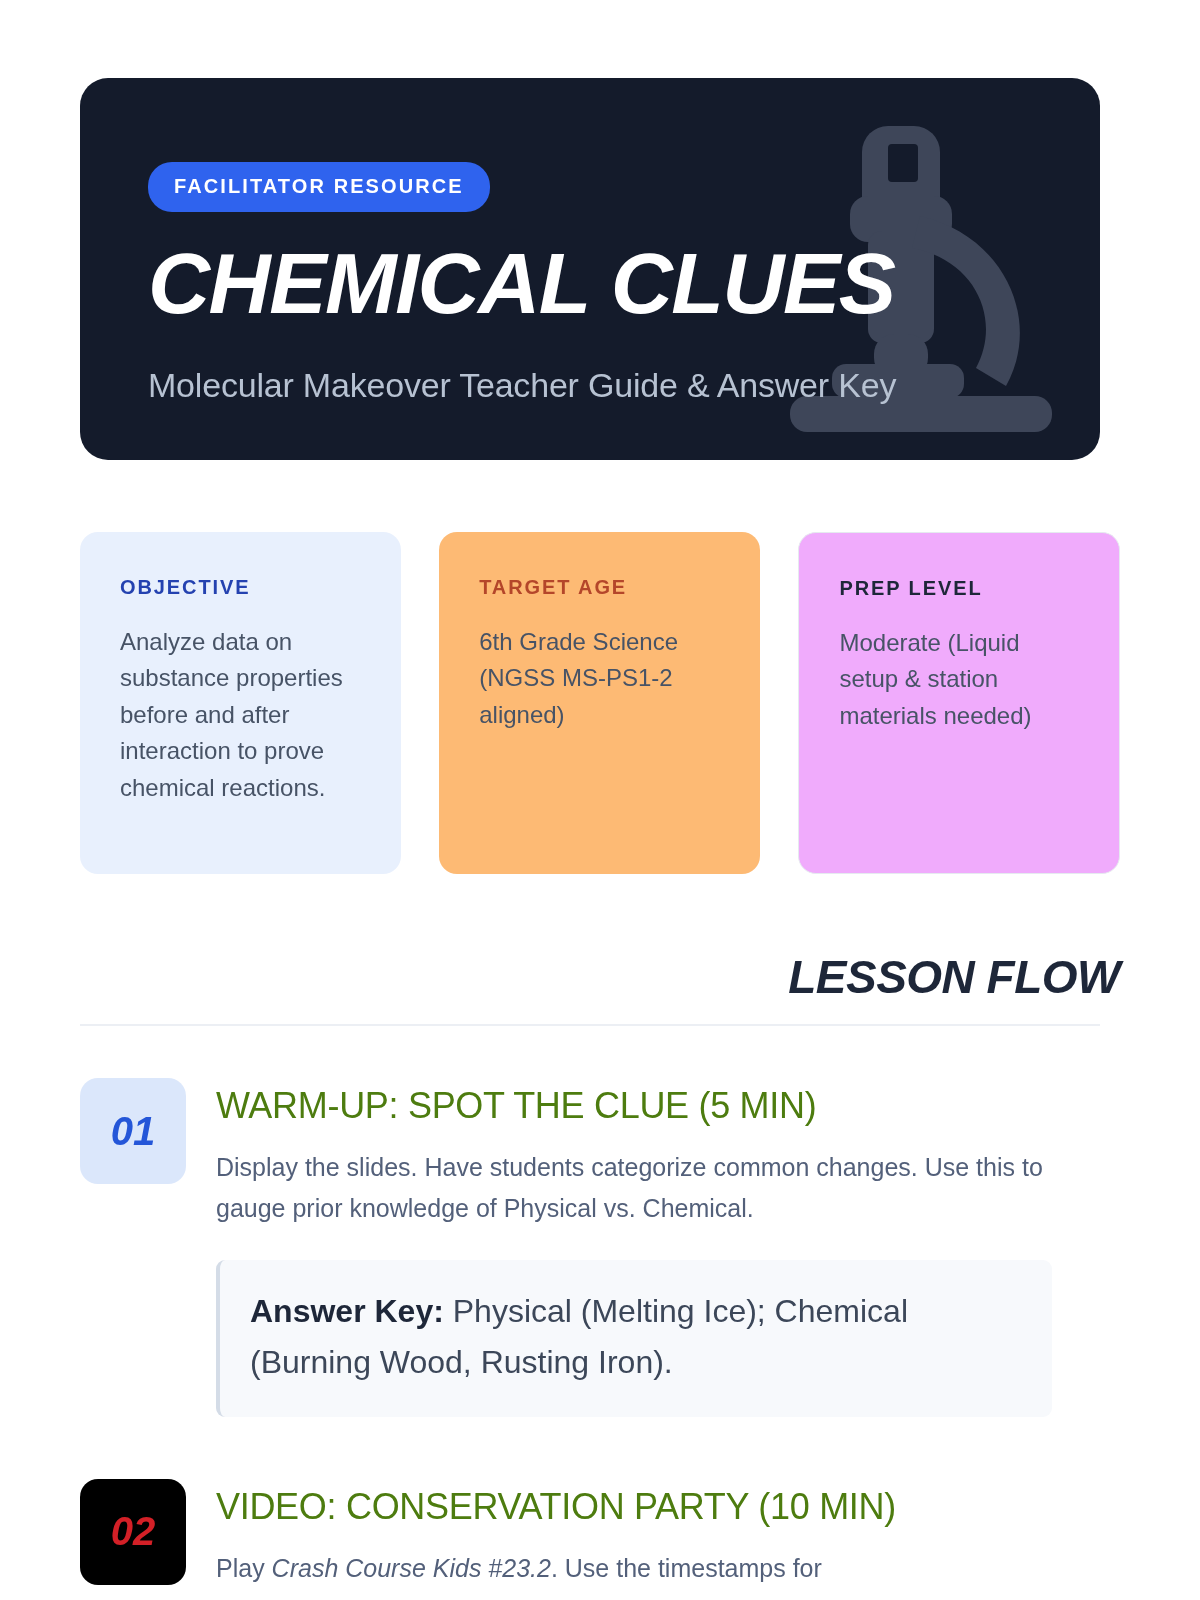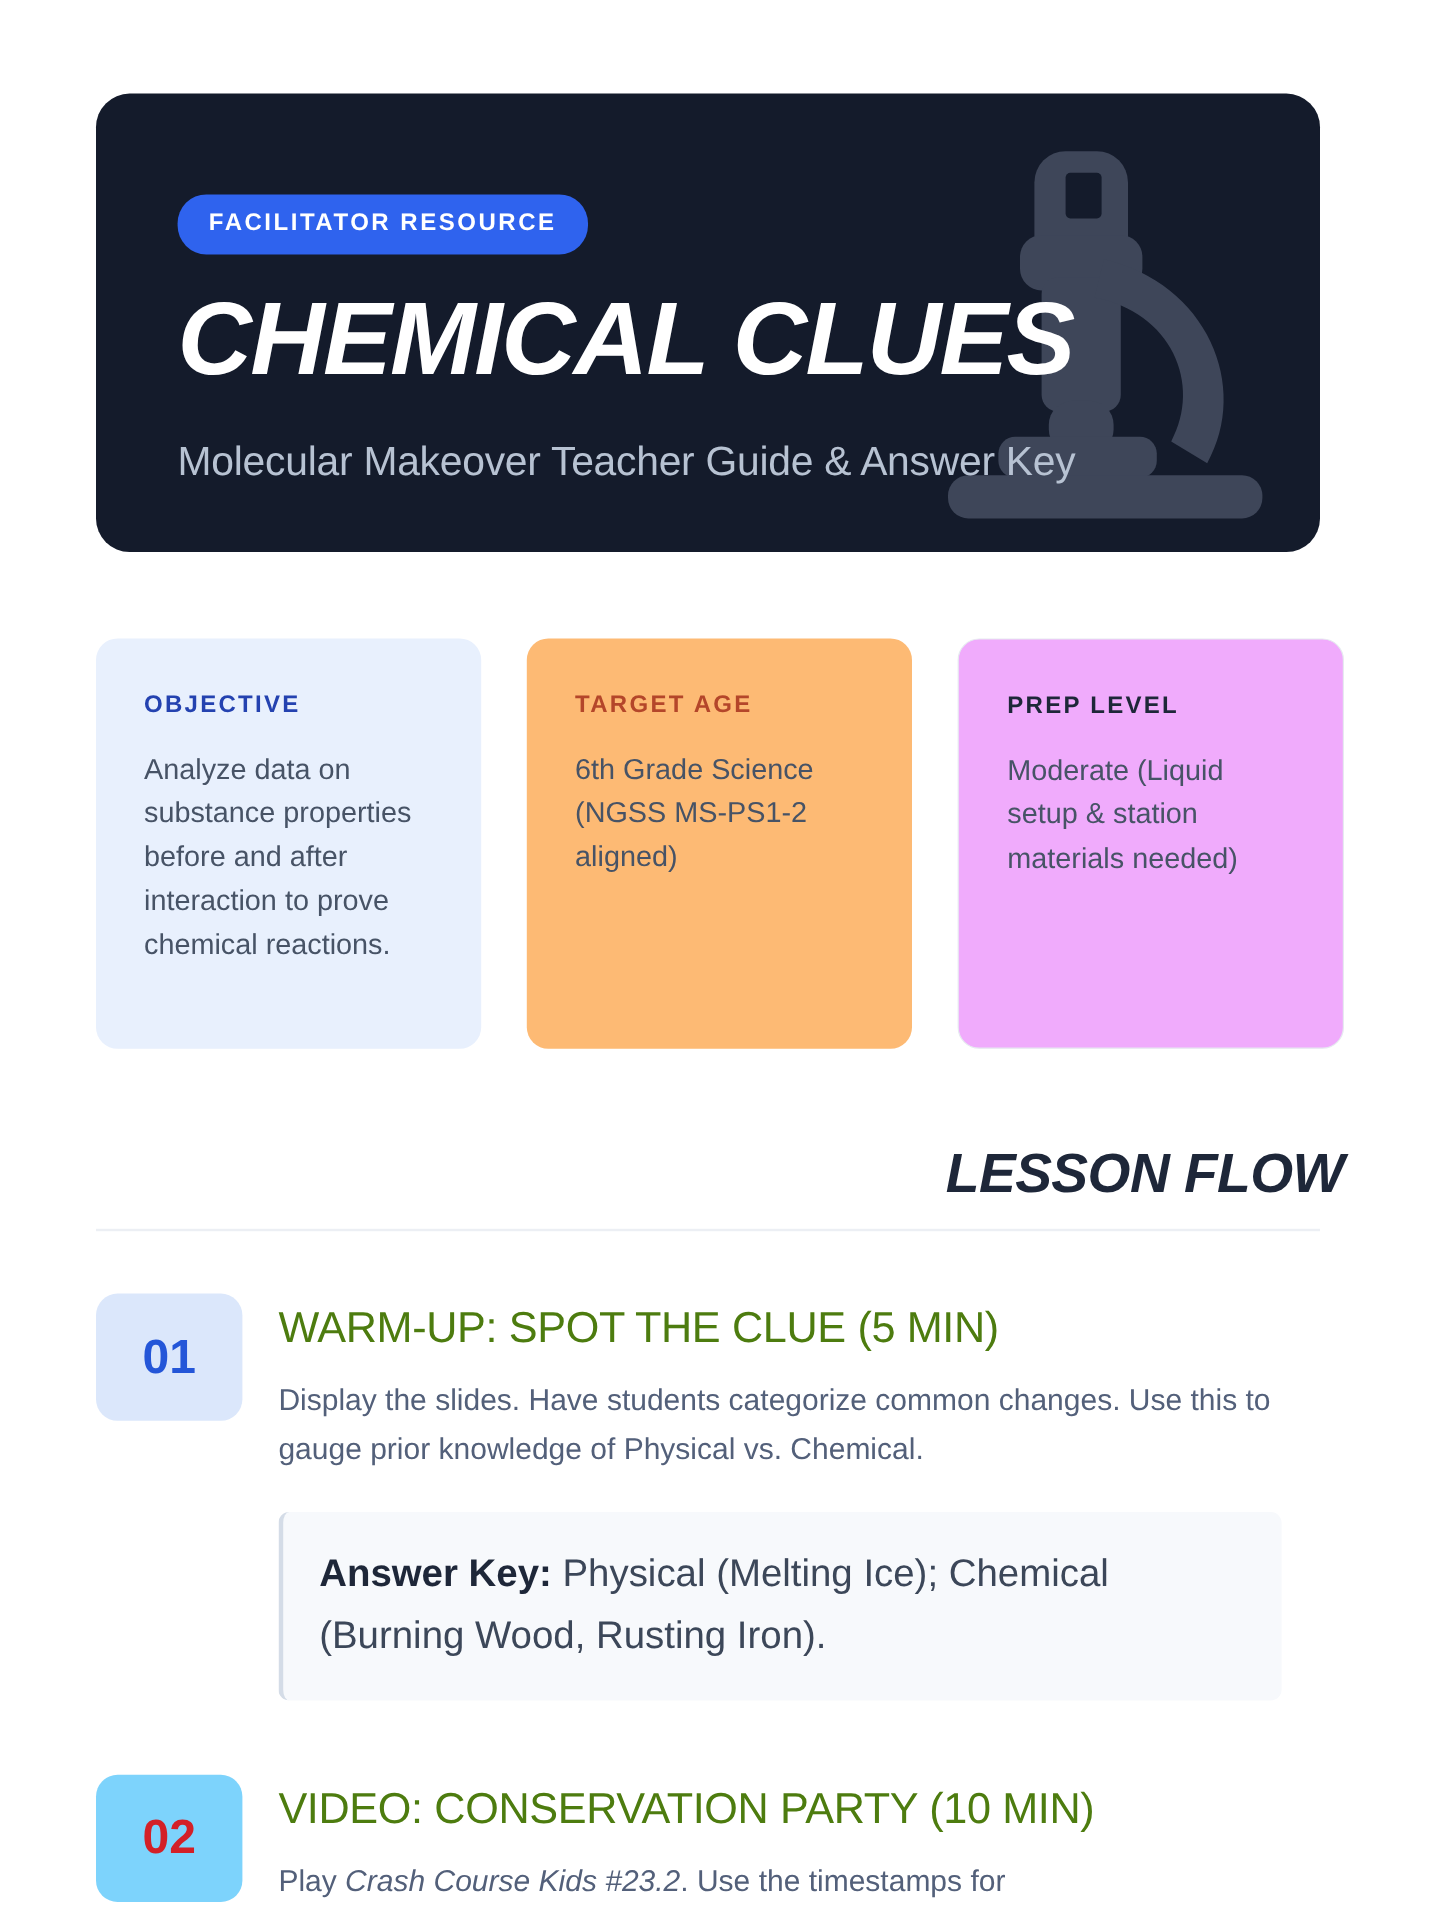--- a/index.html
+++ b/index.html
@@ -135,32 +135,33 @@
   .steps { margin-top: 52px; }
 
   .step {
     display: flex;
     gap: 30px;
     margin-bottom: 62px;
   }
 
   .step-num {
     flex: 0 0 auto;
-    width: 122px;
+    width: 106px;
     height: 106px;
     border-radius: 18px;
     display: flex;
     align-items: center;
     justify-content: center;
     font-size: 40px;
     font-weight: bold;
+    font-style: italic;
   }
 
   .step-num.blue { background: #dbe7fb; color: #2456d8; }
-  .step-num.red  { background: #7dd3fc; color: #d32027; }
+  .step-num.red  { background: #000000; color: #d32027; }
 
   .step-body { flex: 1 1 auto; padding-top: 6px; }
 
   .step-title {
     font-size: 36px;
     font-weight: normal;
     color: #4d7c0f;
     letter-spacing: -0.3px;
     line-height: 1.2;
   }

